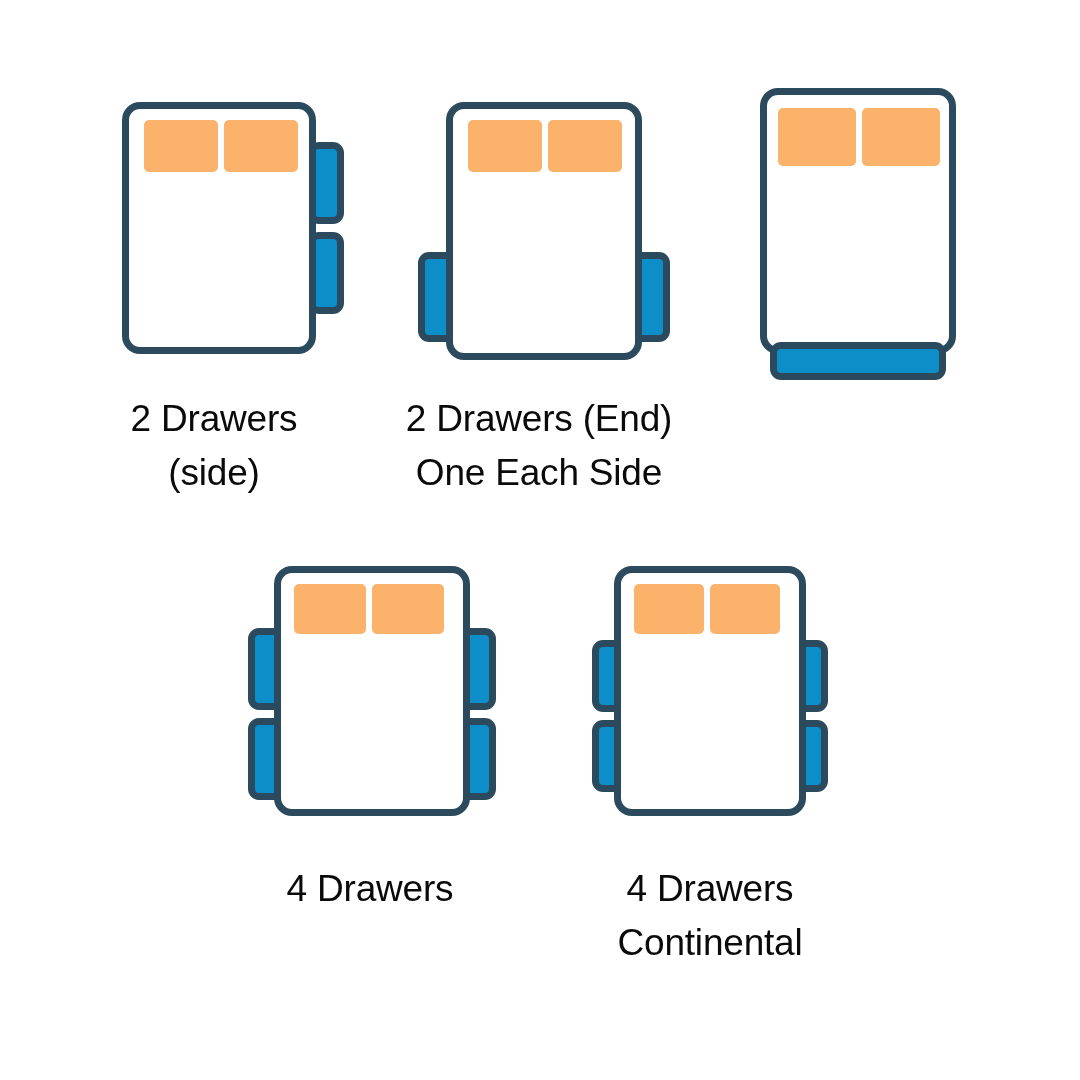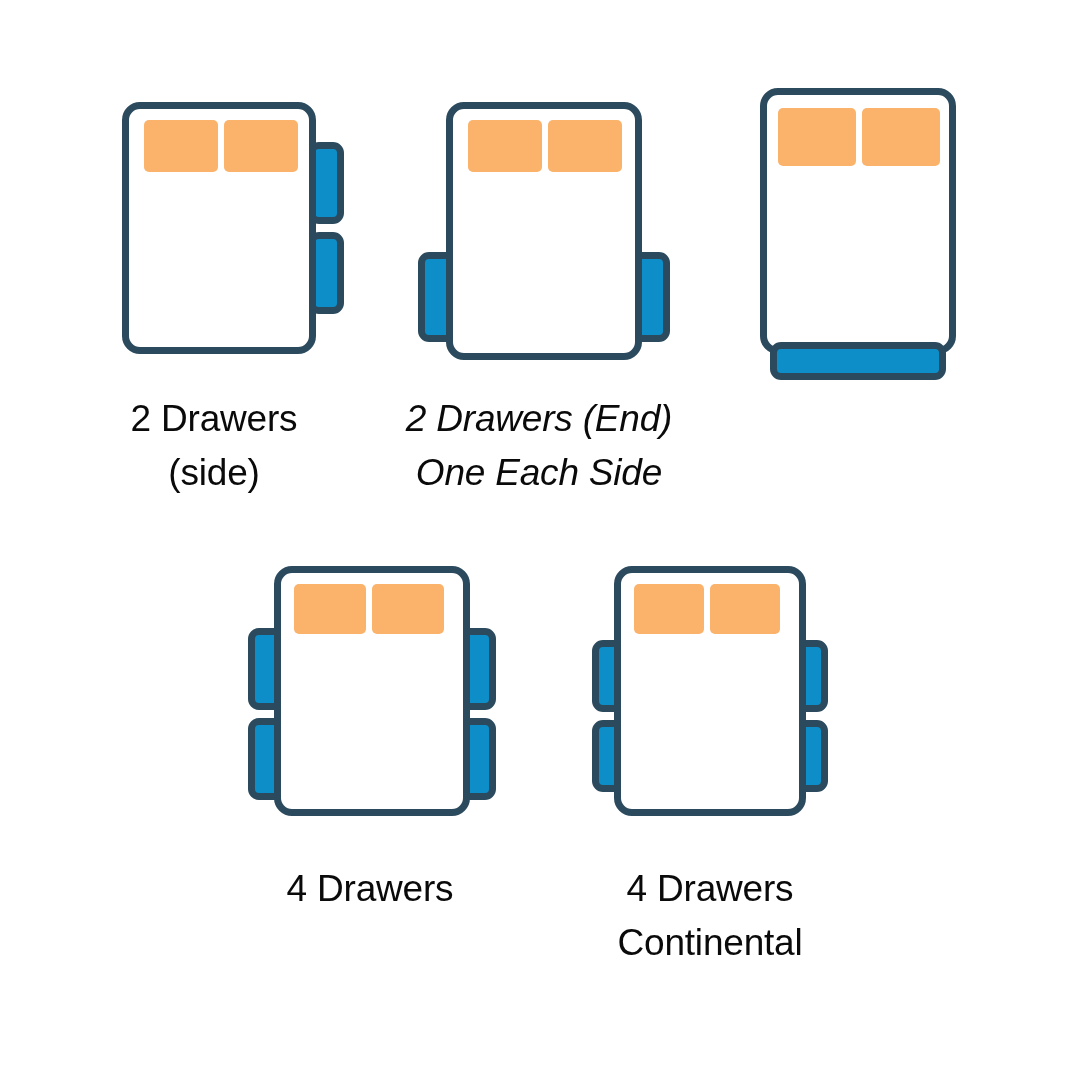--- a/index.html
+++ b/index.html
@@ -80,21 +80,21 @@
 
   <div class="bed-cell" style="left:414px; top:98px;">
     <div class="bed-figure" style="width:250px; height:262px;">
       <div class="bed-frame" style="left:32px; top:4px; width:196px; height:258px;"></div>
       <div class="pillow" style="left:54px; top:22px; width:74px; height:52px;"></div>
       <div class="pillow" style="left:134px; top:22px; width:74px; height:52px;"></div>
       <div class="drawer" style="left:4px; top:154px; width:40px; height:90px;"></div>
       <div class="drawer" style="left:216px; top:154px; width:40px; height:90px;"></div>
     </div>
   </div>
-  <div class="caption" style="left:370px; top:392px; width:338px;font-style:italic;">2 Drawers (End)
+  <div class="caption" style="left:370px; top:392px; width:338px;">2 Drawers (End)
 One Each Side</div>
 
   <div class="bed-cell" style="left:756px; top:88px;">
     <div class="bed-figure" style="width:204px; height:290px;">
       <div class="bed-frame" style="left:4px; top:0px; width:196px; height:266px;"></div>
       <div class="pillow" style="left:22px; top:20px; width:78px; height:58px;"></div>
       <div class="pillow" style="left:106px; top:20px; width:78px; height:58px;"></div>
       <div class="drawer front" style="left:14px; top:254px; width:176px; height:38px;"></div>
     </div>
   </div>

